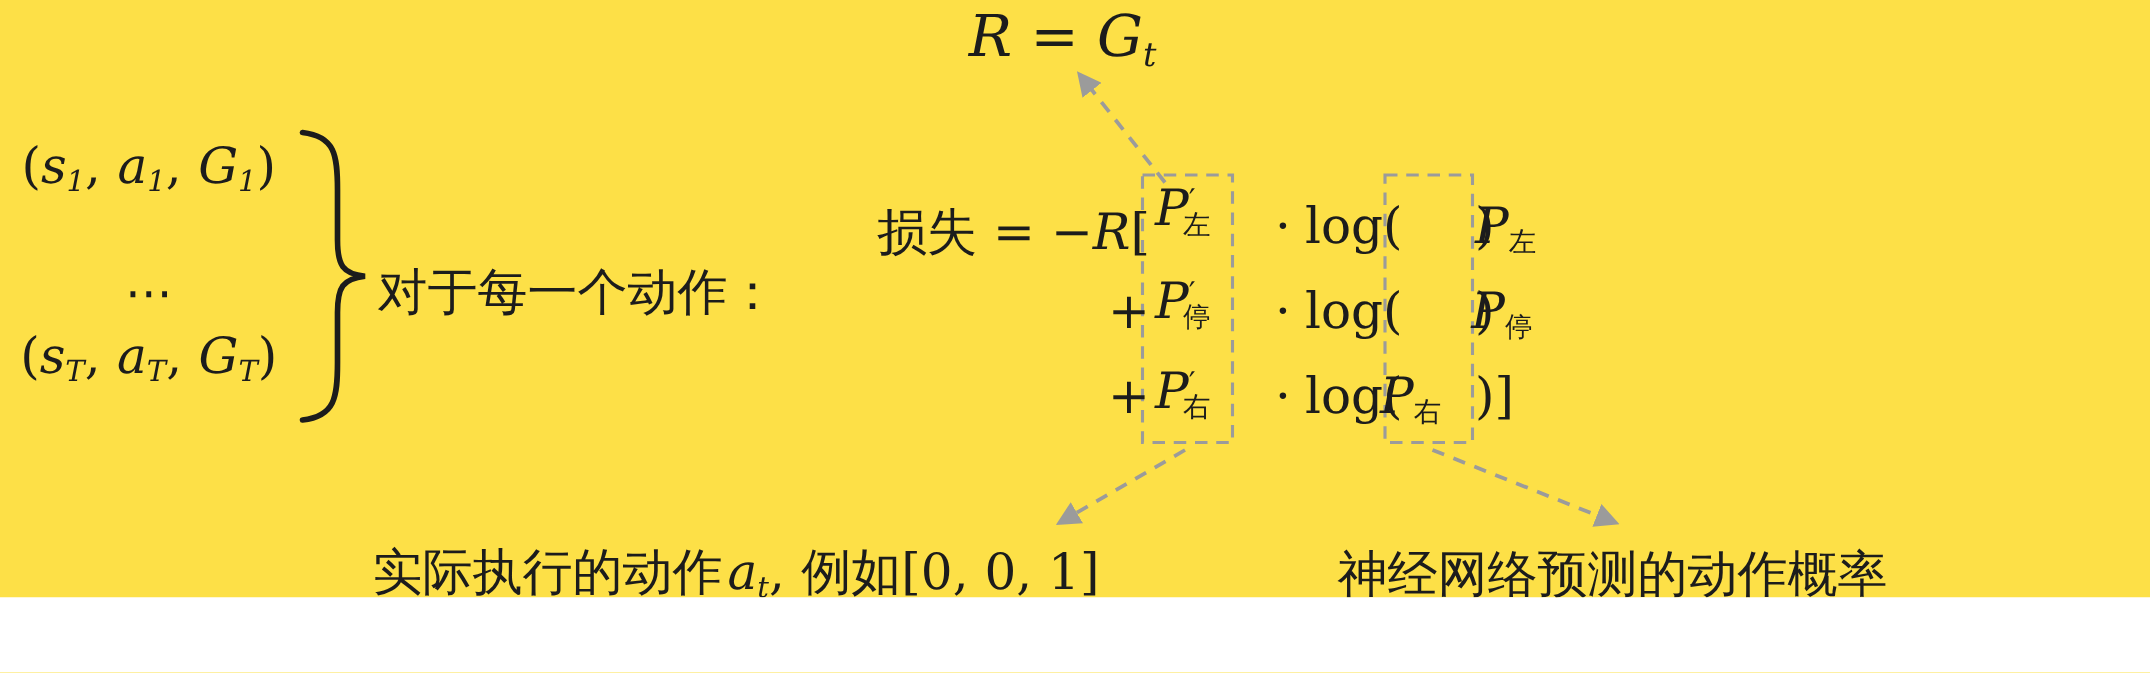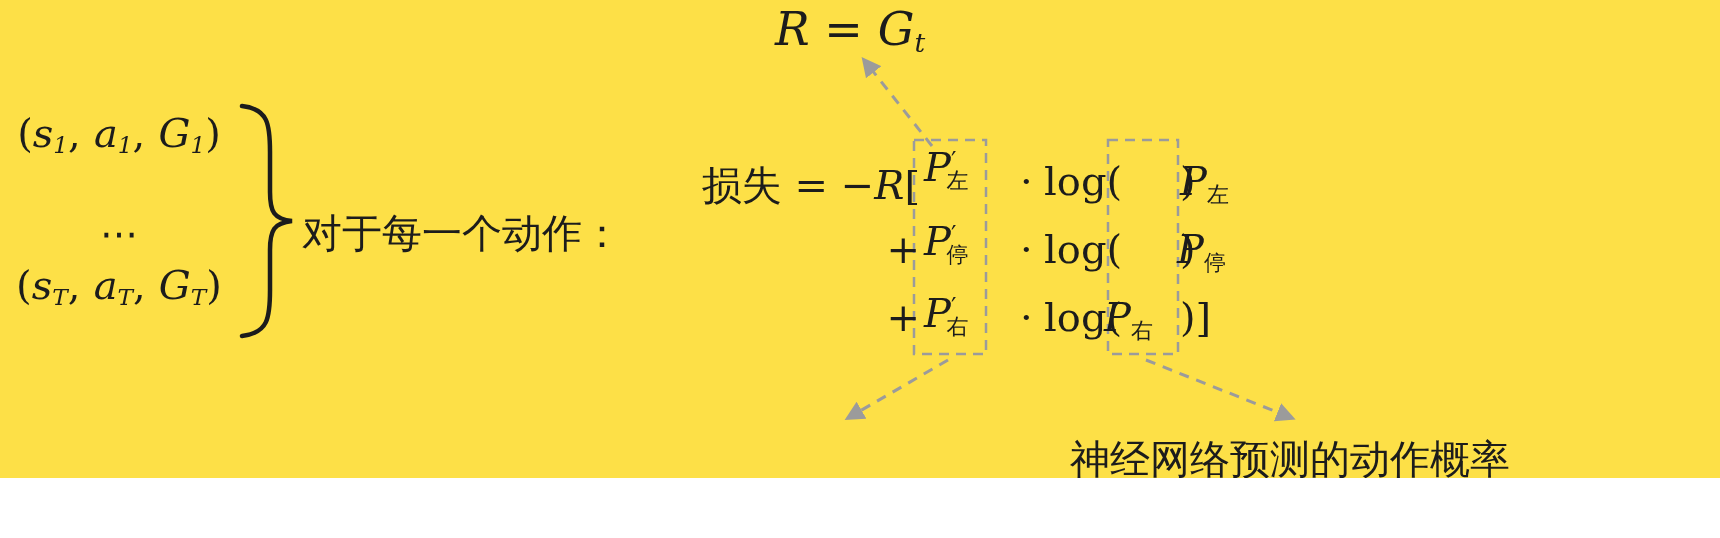--- a/index.html
+++ b/index.html
@@ -81,15 +81,18 @@
 
   <div class="lseg lead" style="top:294px">
     <span>+</span>
   </div>
   <span class="lseg" style="left:924px;top:290px"><span class="it">P</span><span class="pr">′</span><span class="ps">右</span></span>
   <span class="lseg" style="left:1020px;top:294px">·</span>
   <span class="lseg" style="left:1044px;top:294px">log(</span>
   <span class="lseg" style="left:1104px;top:294px"><span class="it">P</span><span class="sb-cjk">右</span></span>
   <span class="lseg" style="left:1180px;top:294px">)]</span>
 
+  <div class="abs" id="exec-label">
+    <span class="cjk">实际执行的动作</span><span class="it" style="margin-left:0.1em">a</span><span class="it sb">t</span><span class="cmm">,</span><span class="cjk">例如</span><span>[0, 0, 1]</span>
+  </div>
   <div class="abs cjk" id="pred-label">神经网络预测的动作概率</div>
 
 </div>
 
 </body></html>

